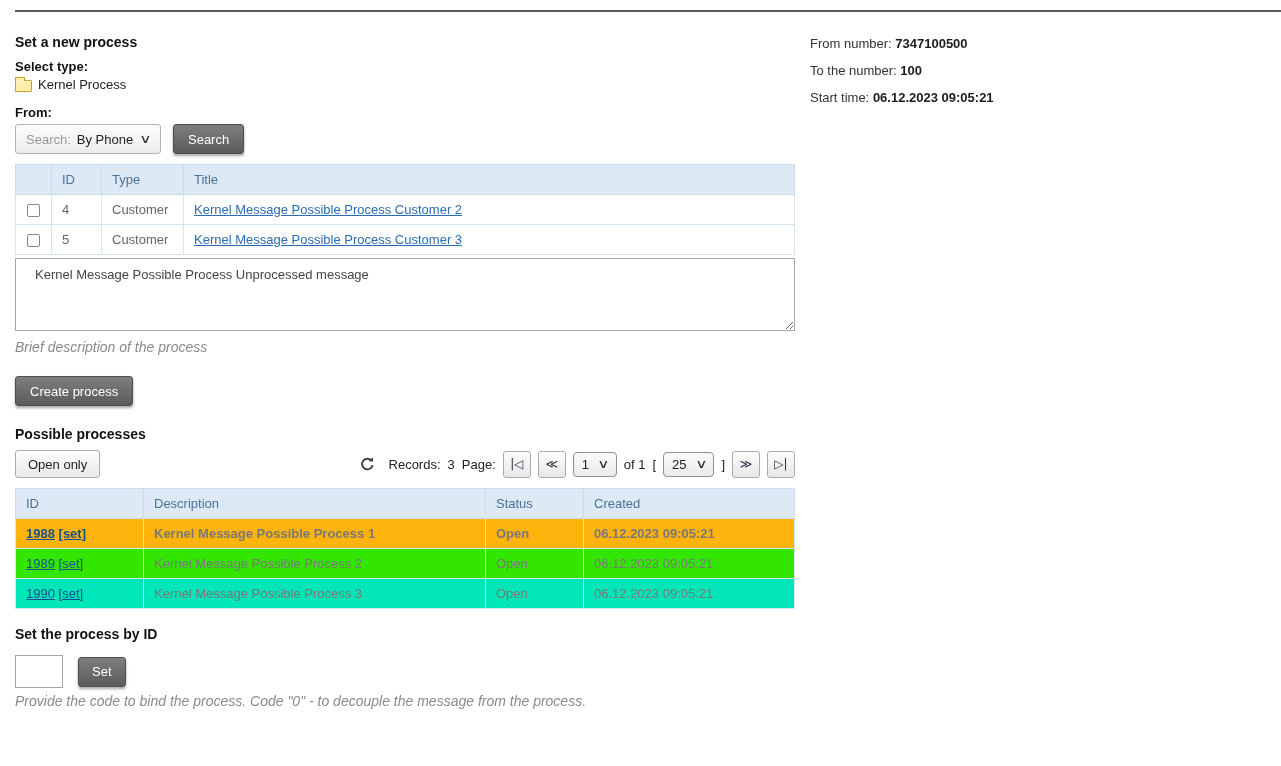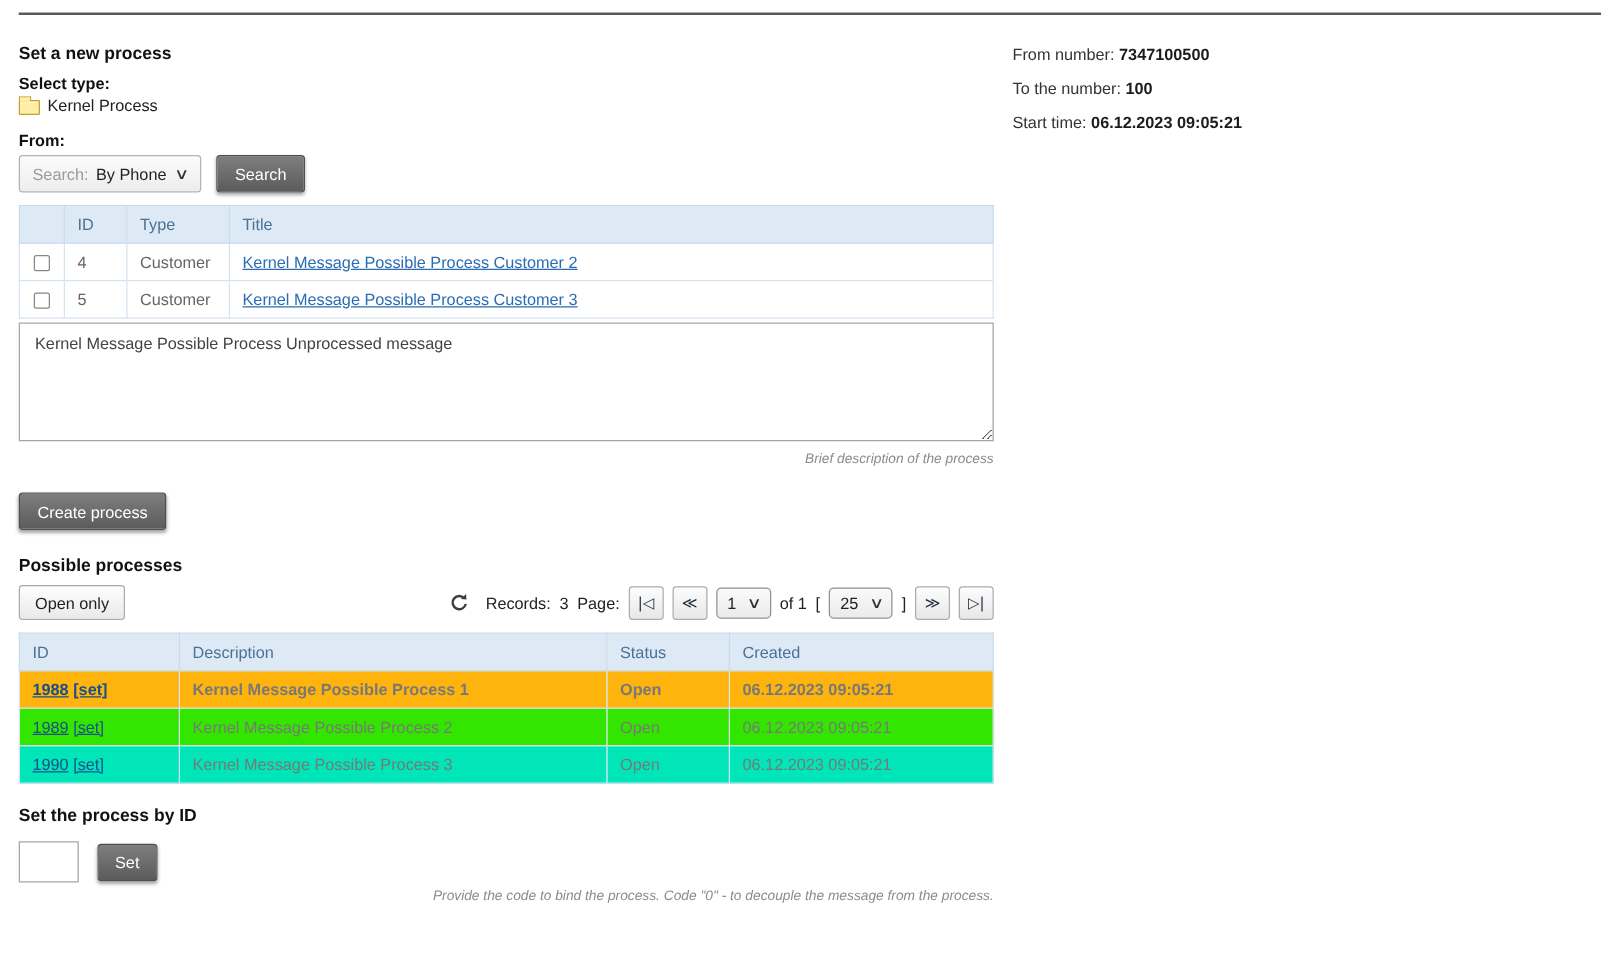--- a/index.html
+++ b/index.html
@@ -32,22 +32,22 @@
 
   table.grid { border-collapse:collapse; width:780px; table-layout:fixed; margin-top:10px; }
   table.grid th { background:#ddeaf6; color:#4a7296; font-weight:normal; text-align:left; padding:0 10px; height:30px; border:1px solid #c9dcee; font-size:13px; }
   table.grid td { height:30px; padding:0 10px; border:1px solid #d5e4f1; color:#666; font-size:13px; }
   table.grid a { color:#2a6db5; text-decoration:underline; }
 
   .checkbox { display:inline-block; width:13px; height:13px; background:#fff; border:1px solid #878787; border-radius:2px; vertical-align:middle; cursor:pointer; }
   .c-check { text-align:center; }
 
   .h-desc { margin-top:14px; }
-  textarea.desc { margin-top:3px; width:780px; height:95px; border:1px solid #a6a6a6; font-family:"Liberation Sans", sans-serif; font-size:13px; color:#444; padding:8px 12px; resize:both; outline:none; }
-  .hint { margin-top:5px; font-size:11px; font-style:italic; color:#8a8a8a;text-align:right; }
+  textarea.desc { margin-top:3px; width:780px; height:73px; border:1px solid #a6a6a6; font-family:"Liberation Sans", sans-serif; font-size:13px; color:#444; padding:8px 19px; resize:both; outline:none; }
+  .hint { margin-top:5px; font-size:14px; font-style:italic; color:#8a8a8a; }
 
   .create-btn { margin-top:21px; }
   .h-possible { margin-top:20px; }
 
   .toolbar { margin-top:8px; display:flex; align-items:center; }
   .light-btn { font-family:"Liberation Sans", sans-serif; font-size:13px; color:#222; background:linear-gradient(#fefefe,#e9e9e9); border:1px solid #ababab; border-radius:3px; height:28px; padding:4px 12px; cursor:pointer; }
   .pager { margin-left:auto; display:flex; align-items:center; gap:7px; }
   .refresh-icon { margin-right:6px; display:inline-flex; cursor:pointer; }
   .pager-text { color:#222; }
   .pg-btn { font-family:"DejaVu Sans", sans-serif; font-size:12px; color:#1d2b3a; background:linear-gradient(#fdfdfd,#e7e7e7); border:1px solid #ababab; border-radius:3px; height:27px; min-width:28px; padding:0 6px; cursor:pointer; }

